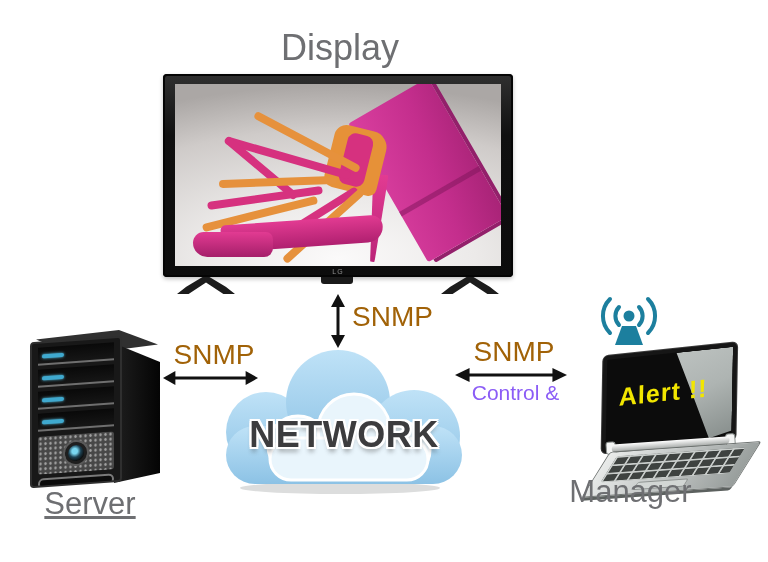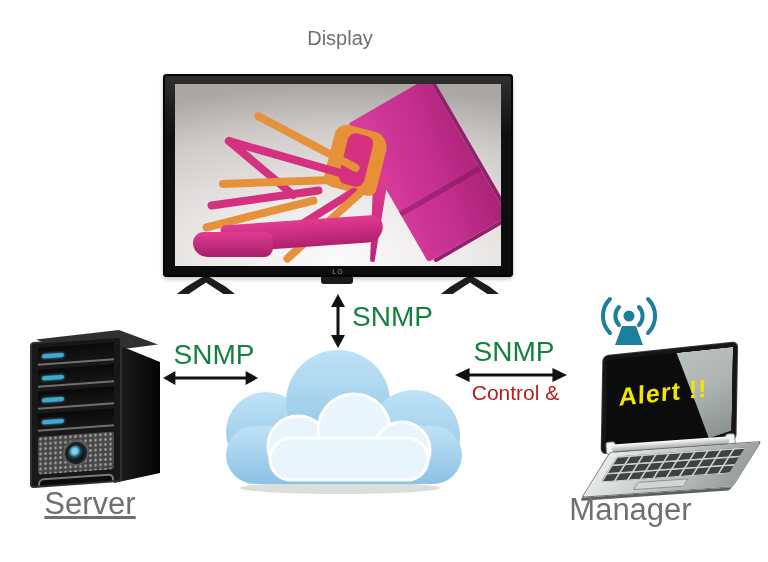--- a/index.html
+++ b/index.html
@@ -1,31 +1,31 @@
 <!DOCTYPE html>
 <html><head>
 <meta charset="utf-8">
 <style>
   * { box-sizing: border-box; margin: 0; padding: 0; }
   body { background:#fff; font-family:"Liberation Sans", sans-serif; }
   .canvas { position:relative; width:768px; height:562px; background:#fff; overflow:hidden; }
 
   
   .node-label { position:absolute; color:#6e6f72; text-align:center; }
-  .display-label { left:240px; top:27px; width:200px; font-size:20px; }
+  .display-label { left:240px; top:27px; width:200px; font-size:36px; }
   .server-label  { left:15px;  top:486px; width:150px; font-size:31px;text-decoration:underline; }
-  .manager-label { left:553px; top:492px; width:155px; font-size:31px; }
-
-  
-  .snmp { position:absolute; color:#15803d; font-size:28px; font-weight:500; }
+  .manager-label { left:553px; top:474px; width:155px; font-size:31px; }
+
+  
+  .snmp { position:absolute; color:#a16207; font-size:28px; font-weight:500; }
   .snmp-top   { left:352px; top:301px; }
   .snmp-left  { left:170px; top:339px; width:88px; text-align:center; }
   .snmp-right { left:470px; top:336px; width:88px; text-align:center; }
   .ctrl { position:absolute; left:448px; top:381px; width:135px; text-align:center;
-          color:#b91c1c; font-size:21px; line-height:23px; }
+          color:#8b5cf6; font-size:21px; line-height:23px; }
 
   .arrow-v { position:absolute; left:329px; top:294px; }
   .arrow-left  { position:absolute; left:163px; top:369px; }
   .arrow-right { position:absolute; left:455px; top:366px; }
 
   
   .tv { position:absolute; left:163px; top:74px; width:350px; height:222px; }
   .tv-body { position:absolute; left:0; top:0; width:350px; height:203px;
              background:linear-gradient(#303030,#101010 30%,#0c0c0c); border-radius:4px;
              box-shadow: inset 0 0 0 2px #050505, 0 2px 4px rgba(0,0,0,.25); }
@@ -205,20 +205,21 @@
         <circle cx="196" cy="98" r="46"></circle>
         <rect x="8" y="88" width="236" height="58" rx="29"></rect>
       </g>
       <g fill="#e9f5fc" stroke="#ffffff" stroke-width="3">
         <circle cx="80" cy="108" r="30"></circle>
         <circle cx="136" cy="92" r="36"></circle>
         <circle cx="184" cy="112" r="28"></circle>
         <rect x="52" y="100" width="158" height="42" rx="21"></rect>
       </g>
     </svg>
+    <div class="network-text">NETWORK</div>
   </div>
 
   <div class="snmp snmp-right">SNMP</div>
   <svg class="arrow-right" width="112" height="18" viewBox="0 0 100 18" preserveAspectRatio="none">
     <line x1="12" y1="9" x2="88" y2="9" stroke="#111" stroke-width="3"></line>
     <polygon points="0,9 13,2 13,16" fill="#111"></polygon>
     <polygon points="100,9 87,2 87,16" fill="#111"></polygon>
   </svg>
   <div class="ctrl">
     <div>Control &amp;</div>

